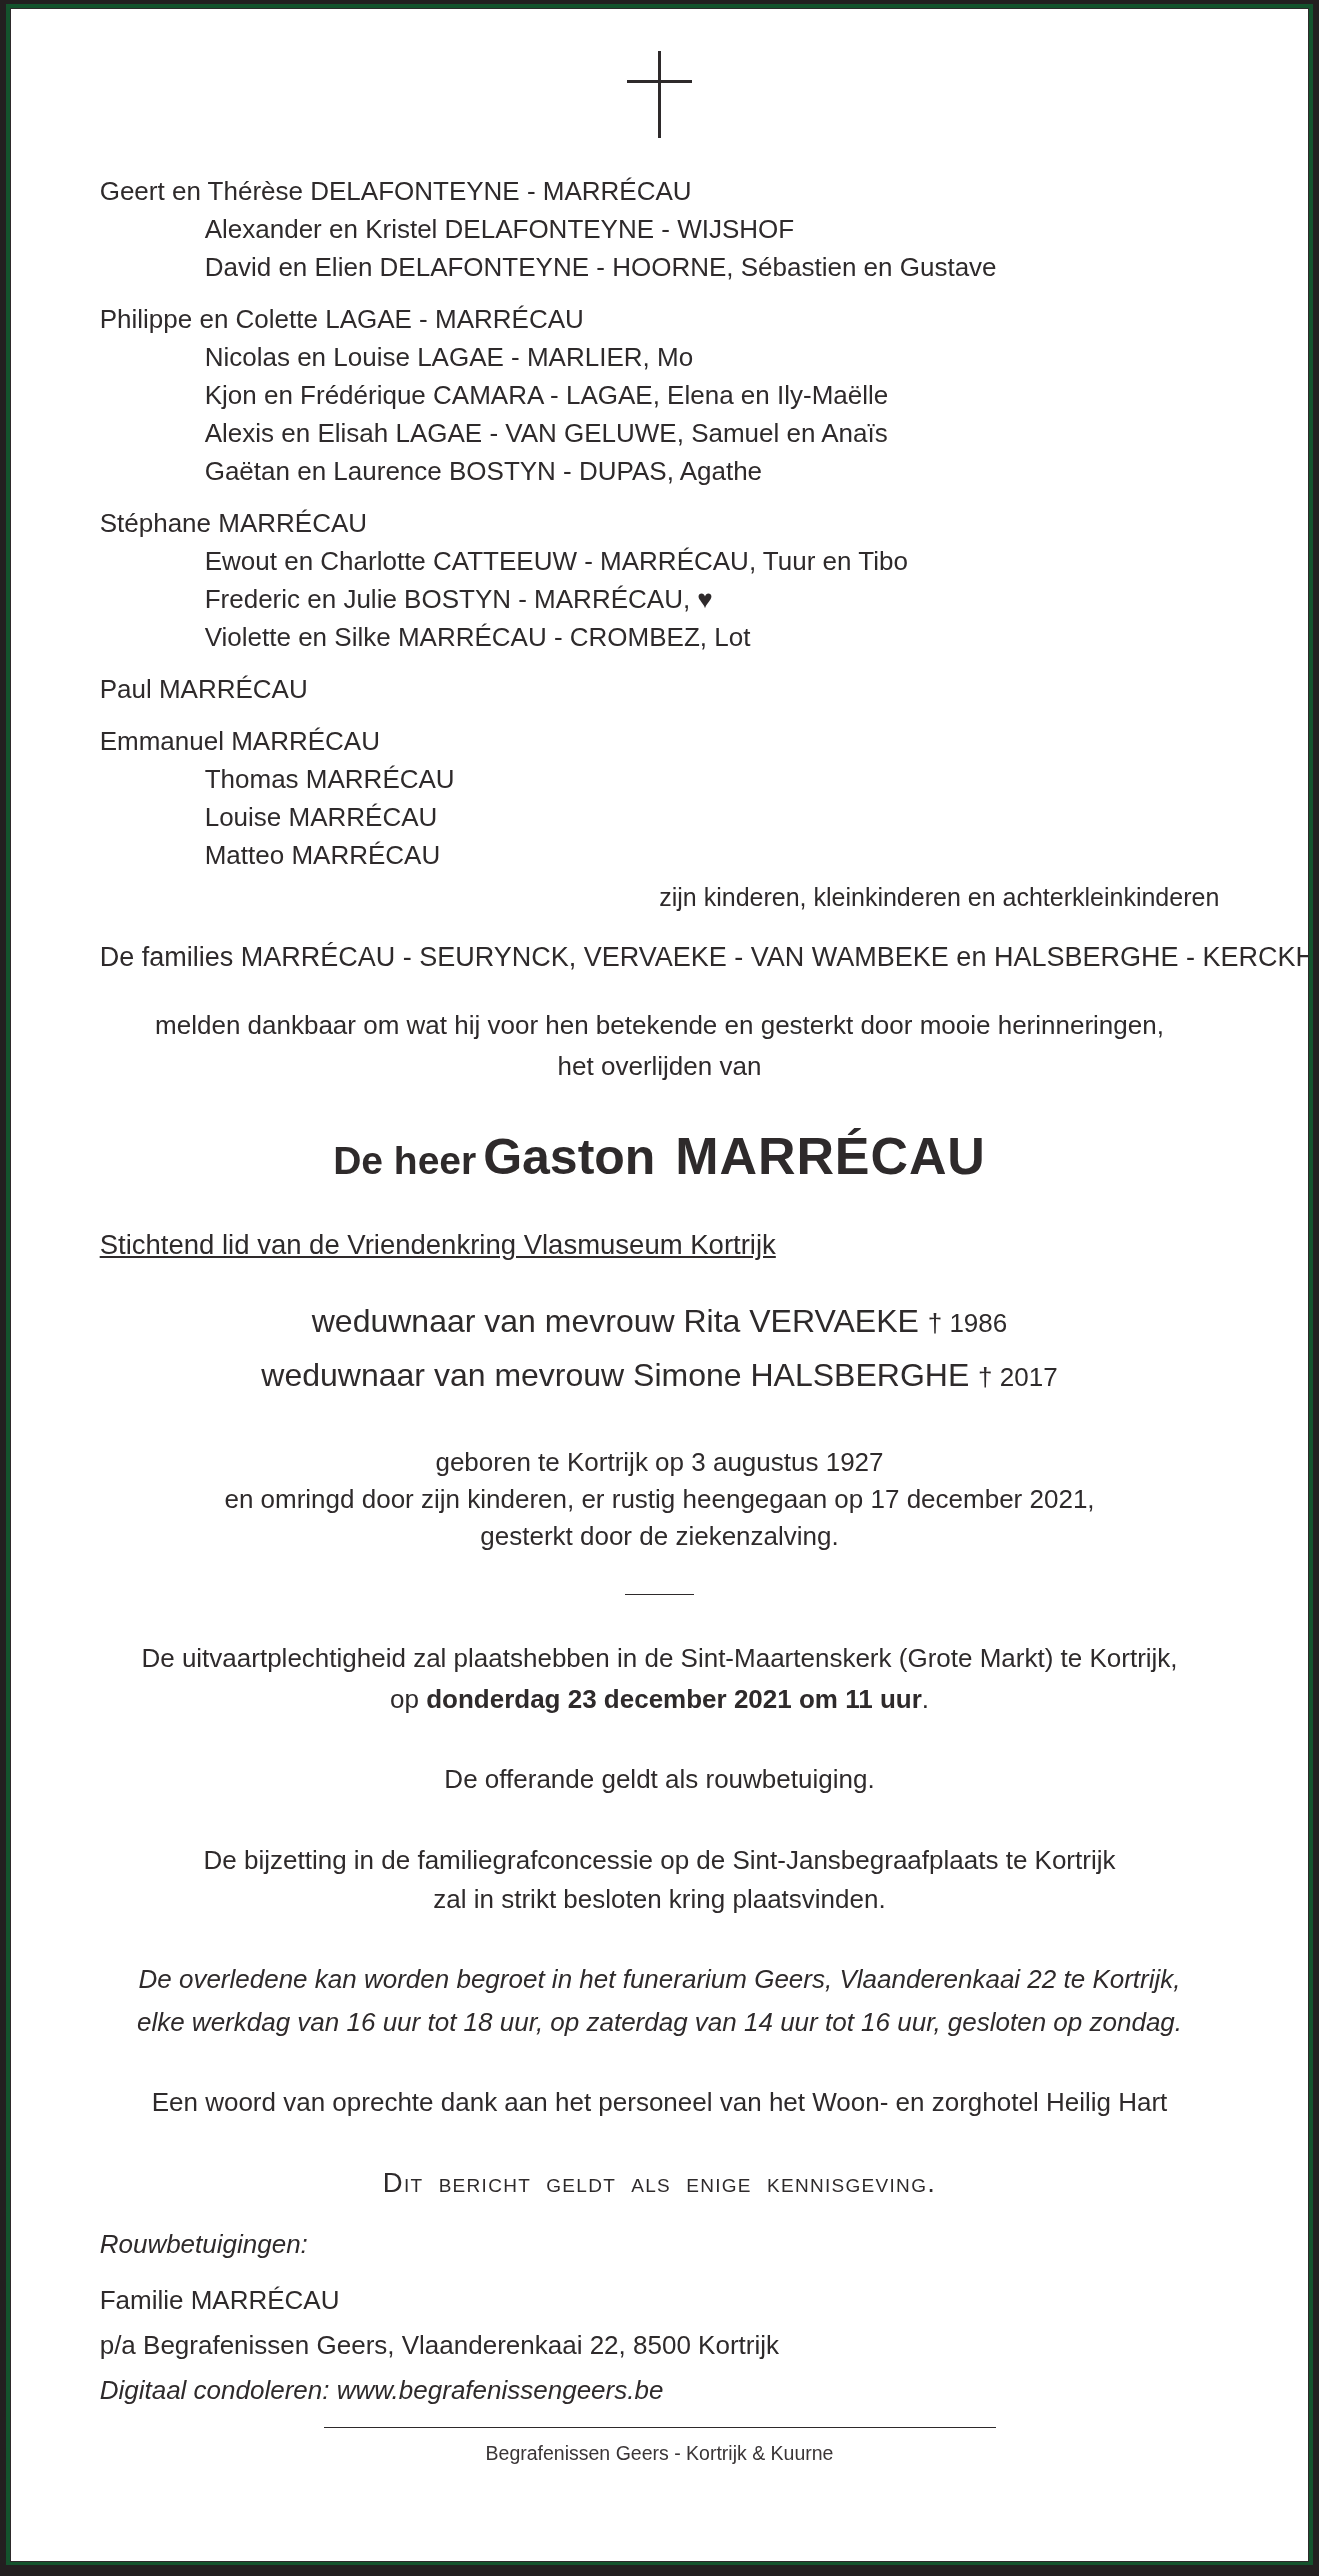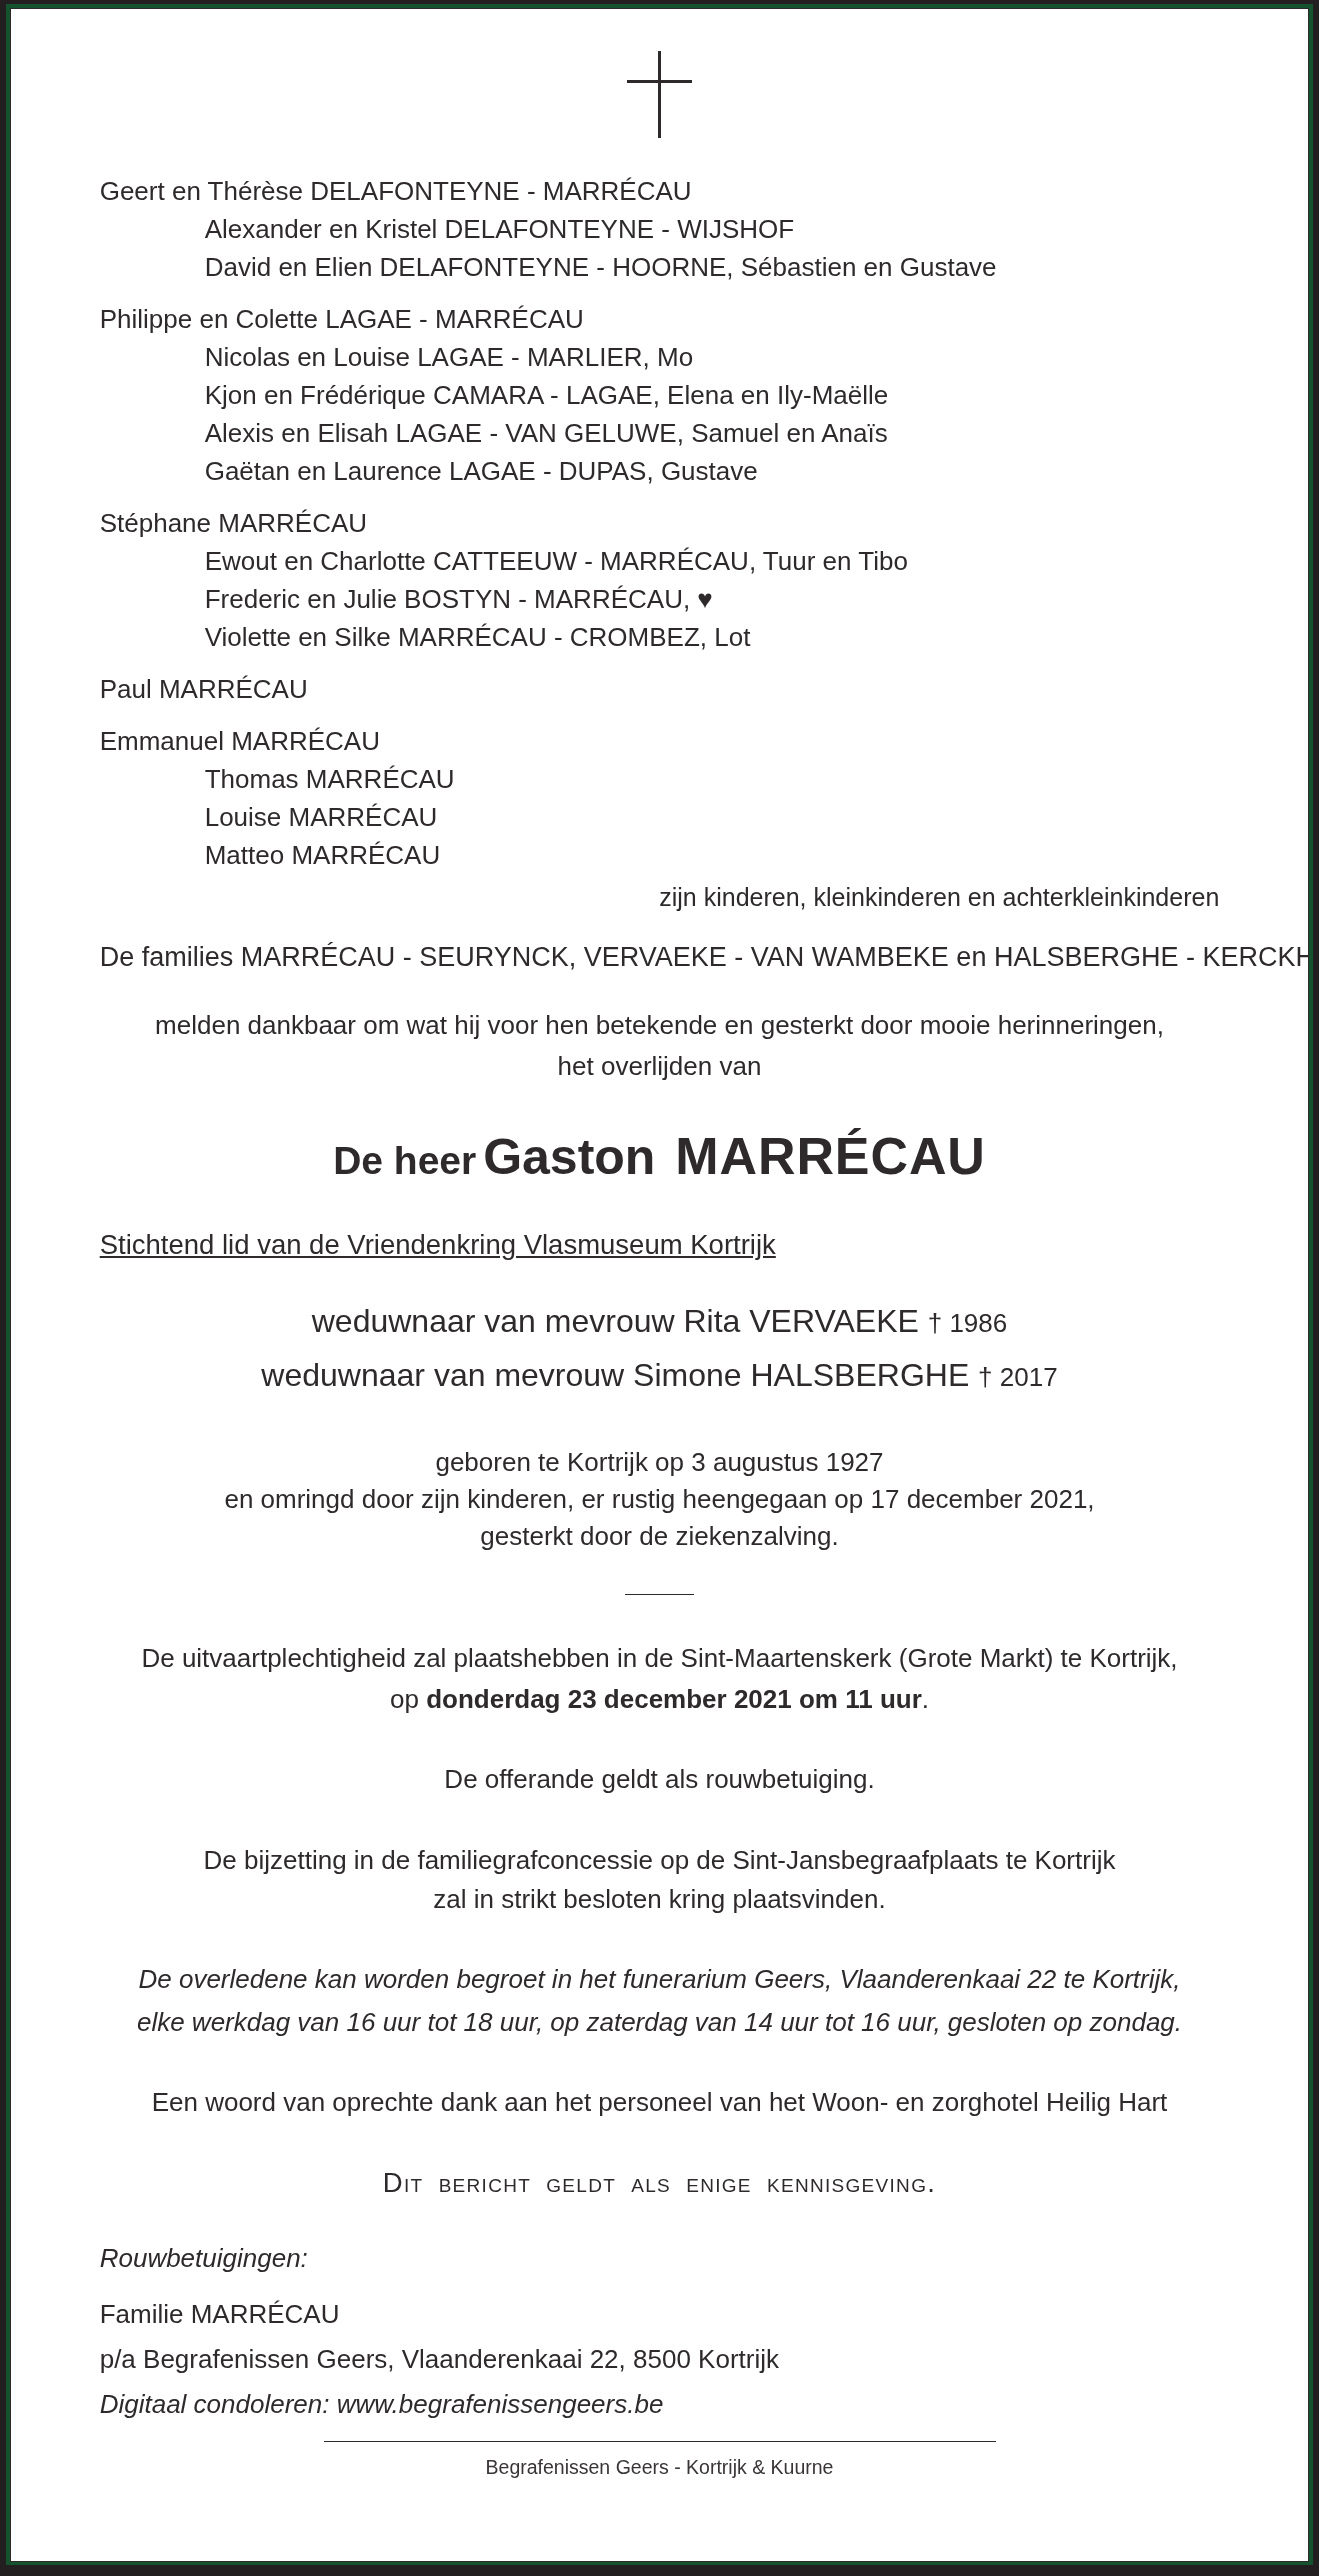--- a/index.html
+++ b/index.html
@@ -46,21 +46,21 @@
   .service { text-align:center; font-size:26px; line-height:41px; margin-top:43px; }
   .service b { font-weight:bold; }
   .offering { text-align:center; font-size:26px; margin-top:44px; }
   .burial { text-align:center; font-size:26px; line-height:39px; margin-top:46px; }
   .visitation { text-align:center; font-style:italic; font-size:26px; line-height:43px; margin-top:39px; }
   .thanks { text-align:center; font-size:26px; line-height:43px; margin-top:37px; }
   .notice {
     text-align:center; font-size:27.5px; margin-top:43px;
     font-variant:small-caps; letter-spacing:1.3px; word-spacing:6.2px;
   }
-  .bottom-block { margin-top:44px; font-size:26px; }
+  .bottom-block { margin-top:30px; font-size:26px; }
   .cond-label { font-style:italic; }
   .cond-family { margin-top:25px; }
   .cond-address { margin-top:14px; }
   .cond-digital { font-style:italic; margin-top:14px; }
   .footer-rule { width:672px; border-top:1.8px solid #2e2a2b; margin:21px auto 0 auto; }
   .footer-company { text-align:center; font-size:19.5px; margin-top:14px; color:#3a3536; }
 </style>
 </head>
 <body>
 
@@ -76,21 +76,21 @@
       <div class="group">
         <div class="name-line">Geert en Thérèse DELAFONTEYNE - MARRÉCAU</div>
         <div class="name-line child">Alexander en Kristel DELAFONTEYNE - WIJSHOF</div>
         <div class="name-line child">David en Elien DELAFONTEYNE - HOORNE, Sébastien en Gustave</div>
       </div>
       <div class="group">
         <div class="name-line">Philippe en Colette LAGAE - MARRÉCAU</div>
         <div class="name-line child">Nicolas en Louise LAGAE - MARLIER, Mo</div>
         <div class="name-line child">Kjon en Frédérique CAMARA - LAGAE, Elena en Ily-Maëlle</div>
         <div class="name-line child">Alexis en Elisah LAGAE - VAN GELUWE, Samuel en Anaïs</div>
-        <div class="name-line child">Gaëtan en Laurence LAGAE - DUPAS, Gustave</div>
+        <div class="name-line child">Gaëtan en Laurence BOSTYN - DUPAS, Agathe</div>
       </div>
       <div class="group">
         <div class="name-line">Stéphane MARRÉCAU</div>
         <div class="name-line child">Ewout en Charlotte CATTEEUW - MARRÉCAU, Tuur en Tibo</div>
         <div class="name-line child">Frederic en Julie BOSTYN - MARRÉCAU, ♥</div>
         <div class="name-line child">Violette en Silke MARRÉCAU - CROMBEZ, Lot</div>
       </div>
       <div class="group">
         <div class="name-line">Paul MARRÉCAU</div>
       </div>

